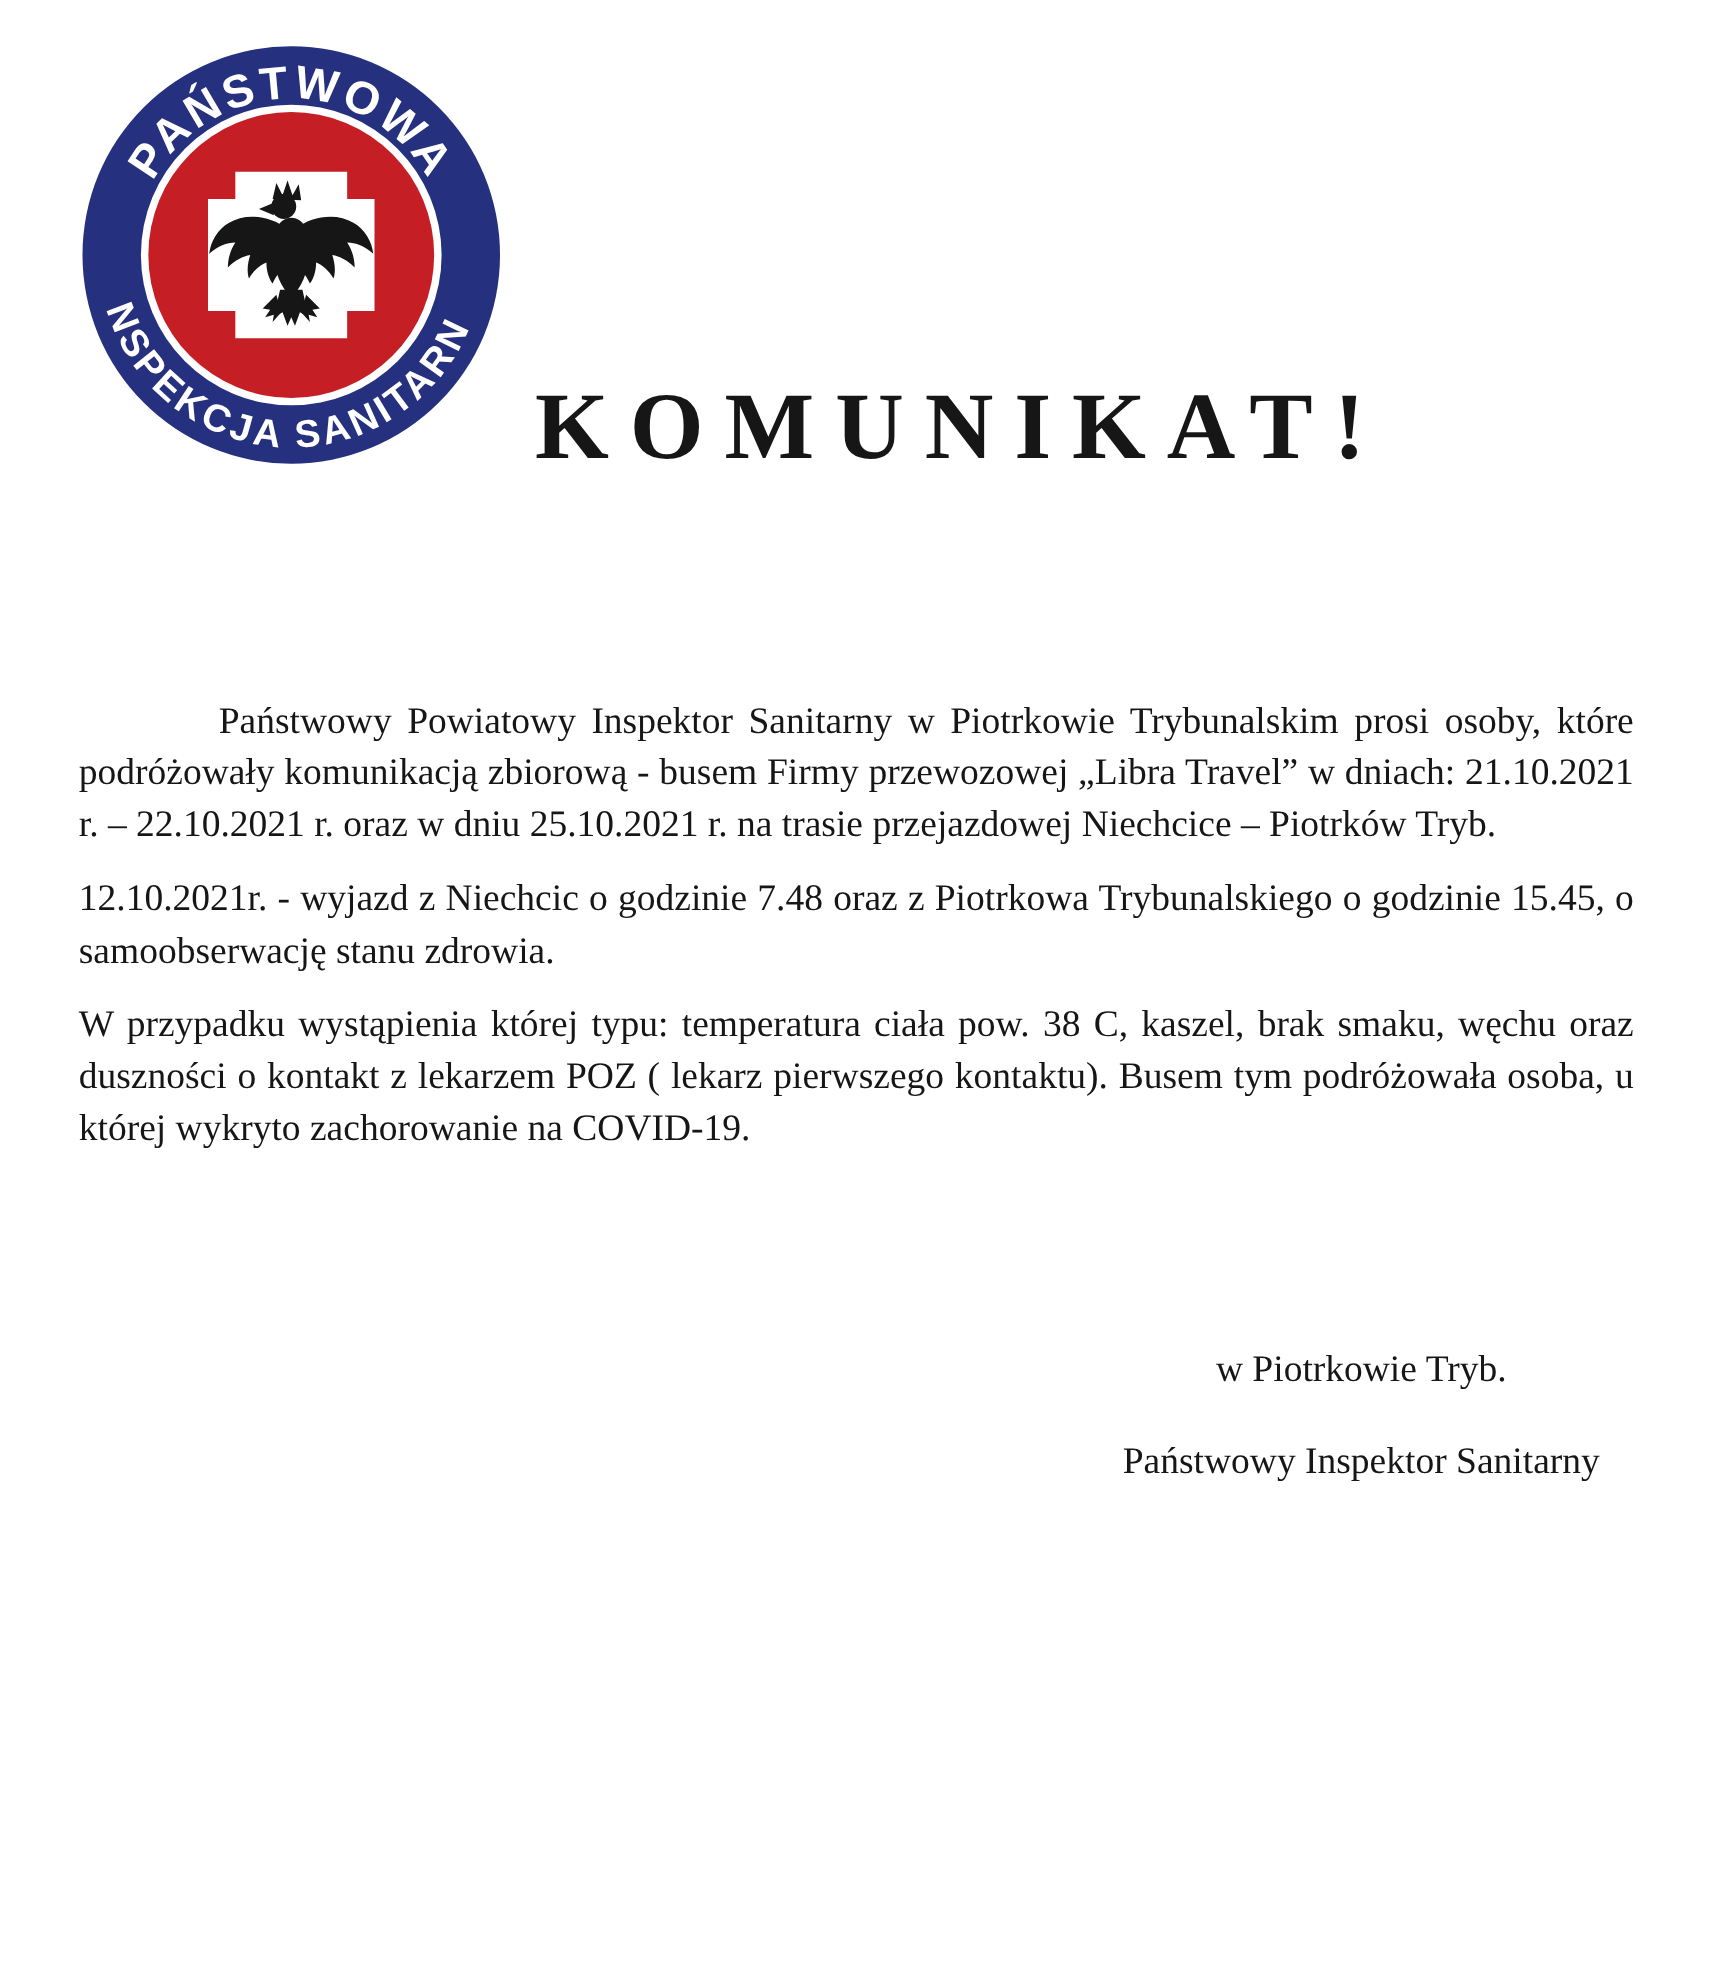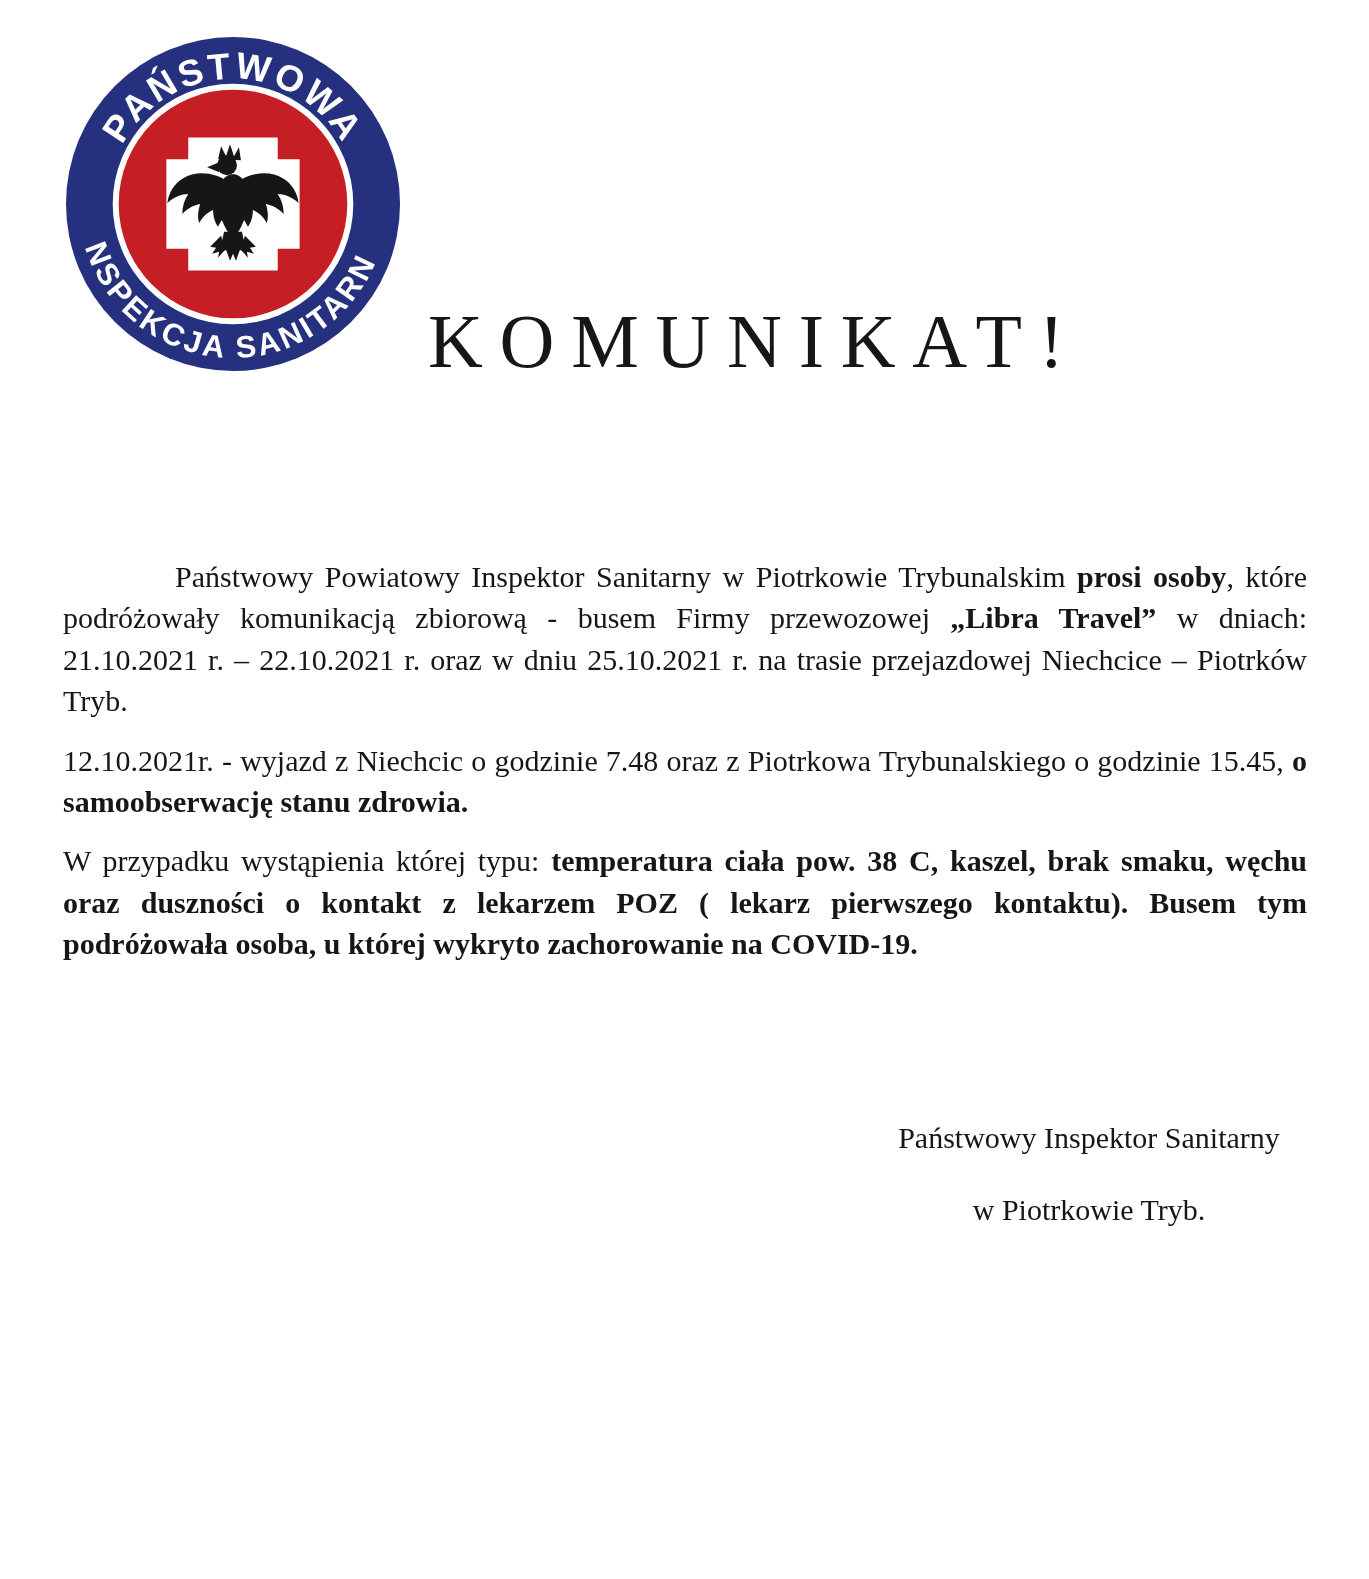--- a/index.html
+++ b/index.html
@@ -19,36 +19,36 @@
     left: 64px;
     top: 34px;
     width: 338px;
     height: 340px;
   }
   .page-title {
     position: absolute;
     left: 428px;
     top: 303px;
     font-size: 76px;
-    font-weight: normal;
+    font-weight: bold;
     letter-spacing: 0.22em;
     line-height: 1;
     white-space: nowrap;
   }
   .body-text {
     padding: 136px 62px 0 63px;
   }
   .para {
     margin: 0 0 18px 0;
     font-size: 30px;
     line-height: 1.38;
     text-align: justify;
   }
   .para.indent { text-indent: 112px; }
-  .para b { font-weight: bold; }
+  .para b { font-weight: normal; }
   .signature {
     margin-top: 152px;
     margin-left: auto;
     margin-right: 60px;
     width: 440px;
     text-align: center;
   }
   .signature p {
     margin: 0 0 31px 0;
     font-size: 30px;
@@ -104,17 +104,17 @@
     <div class="page-title">KOMUNIKAT!</div>
   </div>
 
   <div class="body-text">
       <p class="para indent"><span>Państwowy Powiatowy Inspektor Sanitarny w Piotrkowie Trybunalskim </span><b>prosi osoby</b><span>, które podróżowały komunikacją zbiorową - busem  Firmy przewozowej </span><b>„Libra Travel”</b><span> w dniach: 21.10.2021 r. – 22.10.2021 r. oraz w dniu 25.10.2021 r. na trasie przejazdowej Niechcice – Piotrków Tryb.</span></p>
       <p class="para"><span>12.10.2021r. - wyjazd z Niechcic o godzinie 7.48 oraz z Piotrkowa Trybunalskiego o godzinie 15.45, </span><b>o samoobserwację stanu zdrowia.</b></p>
       <p class="para"><span>W przypadku wystąpienia której typu:  </span><b>temperatura ciała pow. 38 C, kaszel, brak smaku, węchu oraz duszności o kontakt z lekarzem POZ ( lekarz pierwszego kontaktu). Busem tym podróżowała osoba, u której wykryto zachorowanie na COVID-19.</b></p>
     </div>
 
   <div class="signature">
+      <p>w Piotrkowie Tryb.</p>
       <p>Państwowy Inspektor Sanitarny</p>
-      <p>w Piotrkowie Tryb.</p>
     </div>
 
 </div>
 
 </body></html>

